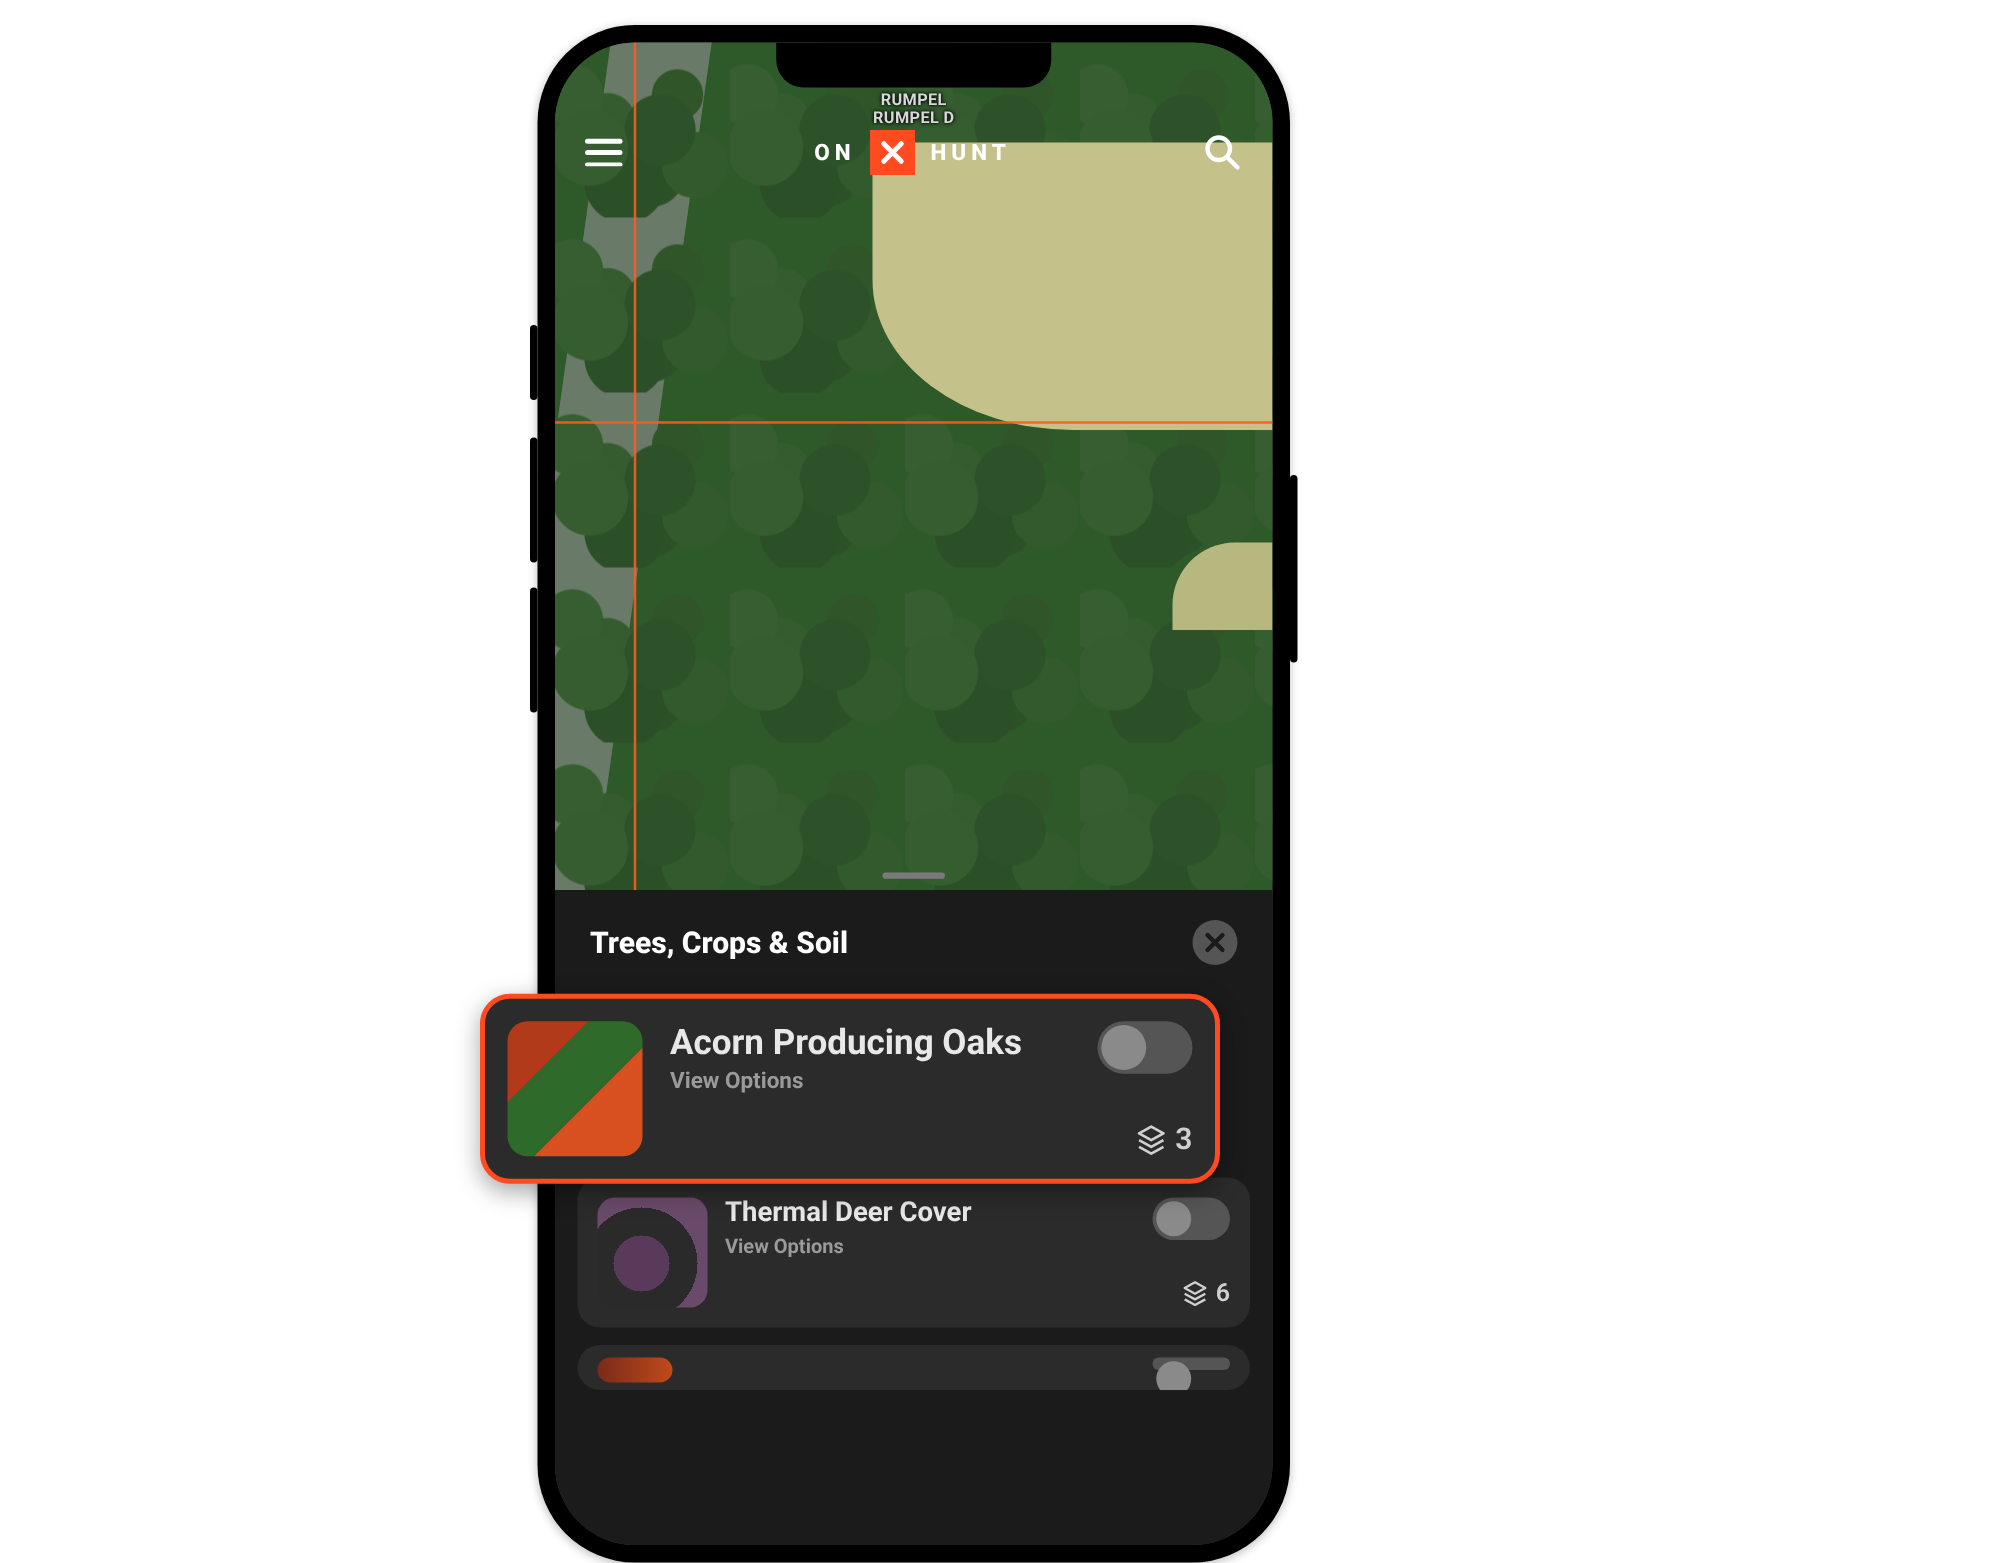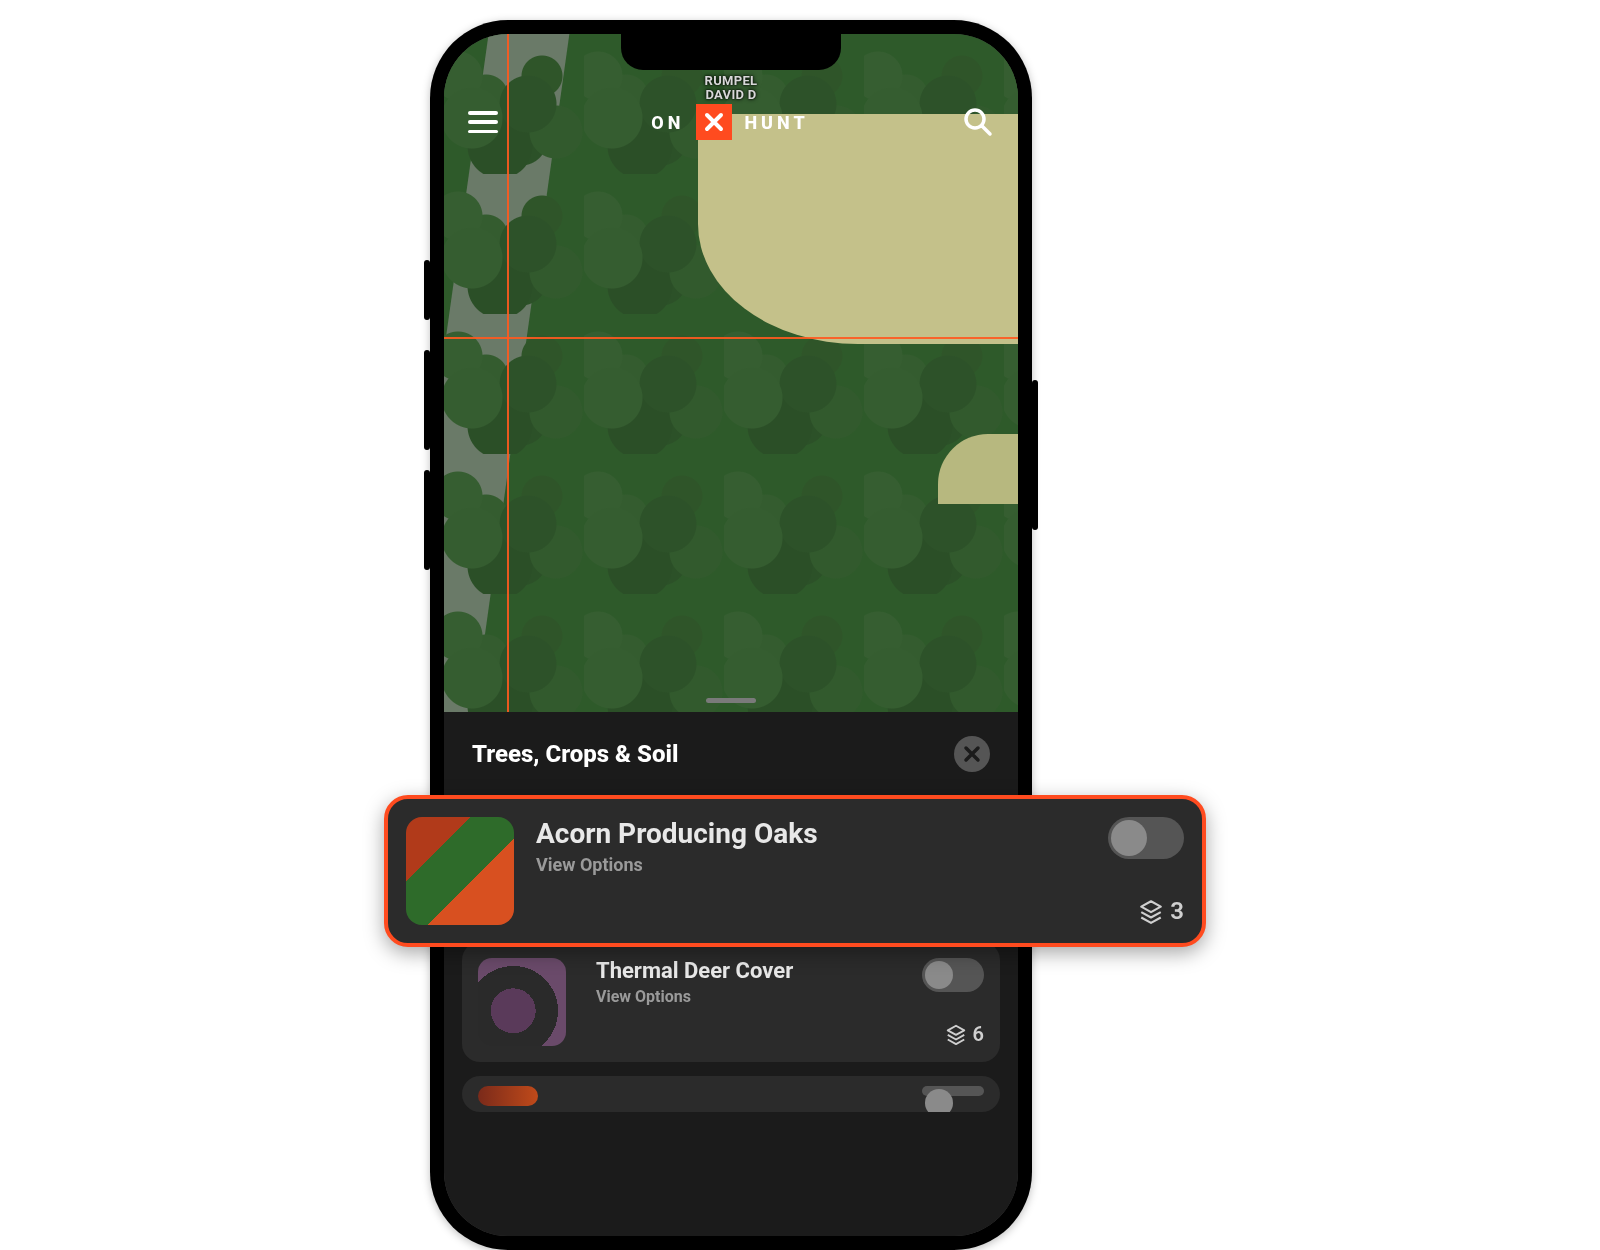--- a/index.html
+++ b/index.html
@@ -86,37 +86,37 @@
   .drag{position:absolute;top:-14px;left:50%;transform:translateX(-50%);width:50px;height:5px;background:#7a7a7a;border-radius:3px;}
   .panel-hdr{
     display:flex;align-items:center;justify-content:space-between;
     padding:24px 28px 18px 28px;
   }
   .panel-title{color:#fff;font-size:24px;font-weight:800;}
   .close{width:36px;height:36px;border-radius:50%;background:#555;display:flex;align-items:center;justify-content:center;cursor:pointer;}
 
   .cards{padding:0 18px;display:flex;flex-direction:column;gap:14px;}
   .card{
-    background:#2b2b2b;border-radius:18px;padding:16px;display:flex;gap:30px;position:relative;
+    background:#2b2b2b;border-radius:18px;padding:16px;display:flex;gap:14px;position:relative;
   }
   .thumb{width:88px;height:88px;border-radius:14px;flex:none;background:#333;}
   .th-oaks{background:linear-gradient(135deg,#b13a1a 0 30%,#2e6b2a 30% 60%,#d85020 60% 100%);}
   .th-thermal{background:radial-gradient(circle at 40% 60%,#5a3a5a 0 30%,#2a2a2a 30% 60%,#6a4a6a 60% 100%);}
   .th-third{background:linear-gradient(90deg,#7a2a1a,#c04a1a);}
   .card-body{flex:1;min-width:0;}
   .card-title{color:#e8e8e8;font-size:22px;font-weight:700;}
   .card-sub{color:#9a9a9a;font-size:16px;margin-top:4px;font-weight:bold;}
   .card-right{display:flex;flex-direction:column;align-items:flex-end;justify-content:space-between;}
   .toggle{width:62px;height:34px;border-radius:17px;background:#555;position:relative;cursor:pointer;}
   .toggle::after{content:"";position:absolute;left:3px;top:3px;width:28px;height:28px;border-radius:50%;background:#8a8a8a;}
   .count{display:flex;align-items:center;gap:6px;color:#cfcfcf;font-size:20px;font-weight:600;}
 
   
   .pop{
-    position:absolute;left:384px;top:795px;width:822px;z-index:60;
+    position:absolute;left:384px;top:795px;width:592px;z-index:60;
     background:#2b2b2b;border:4px solid #ff4b1f;border-radius:24px;
     padding:18px;display:flex;gap:22px;box-shadow:0 6px 20px rgba(0,0,0,.35);
   }
   .pop .thumb{width:108px;height:108px;border-radius:16px;}
   .pop .card-title{font-size:28px;}
   .pop .card-sub{font-size:18px;}
   .pop .toggle{width:76px;height:42px;border-radius:21px;}
   .pop .toggle::after{width:36px;height:36px;}
   .pop .count{font-size:24px;}
   
@@ -138,21 +138,21 @@
       <div class="river"></div>
       <div class="forest"></div>
       <div class="field"></div>
       <div class="field2"></div>
       <div class="parcel-v"></div>
       <div class="parcel-h"></div>
     </div>
 
     <div class="owner">
       <div>RUMPEL</div>
-      <div>DAVID D</div>
+      <div>RUMPEL D</div>
     </div>
 
     <div class="hdr">
       <div class="burger">
         <span></span>
           <span></span>
           <span></span>
       </div>
       <div class="logo">
         <span class="txt">ON</span>

